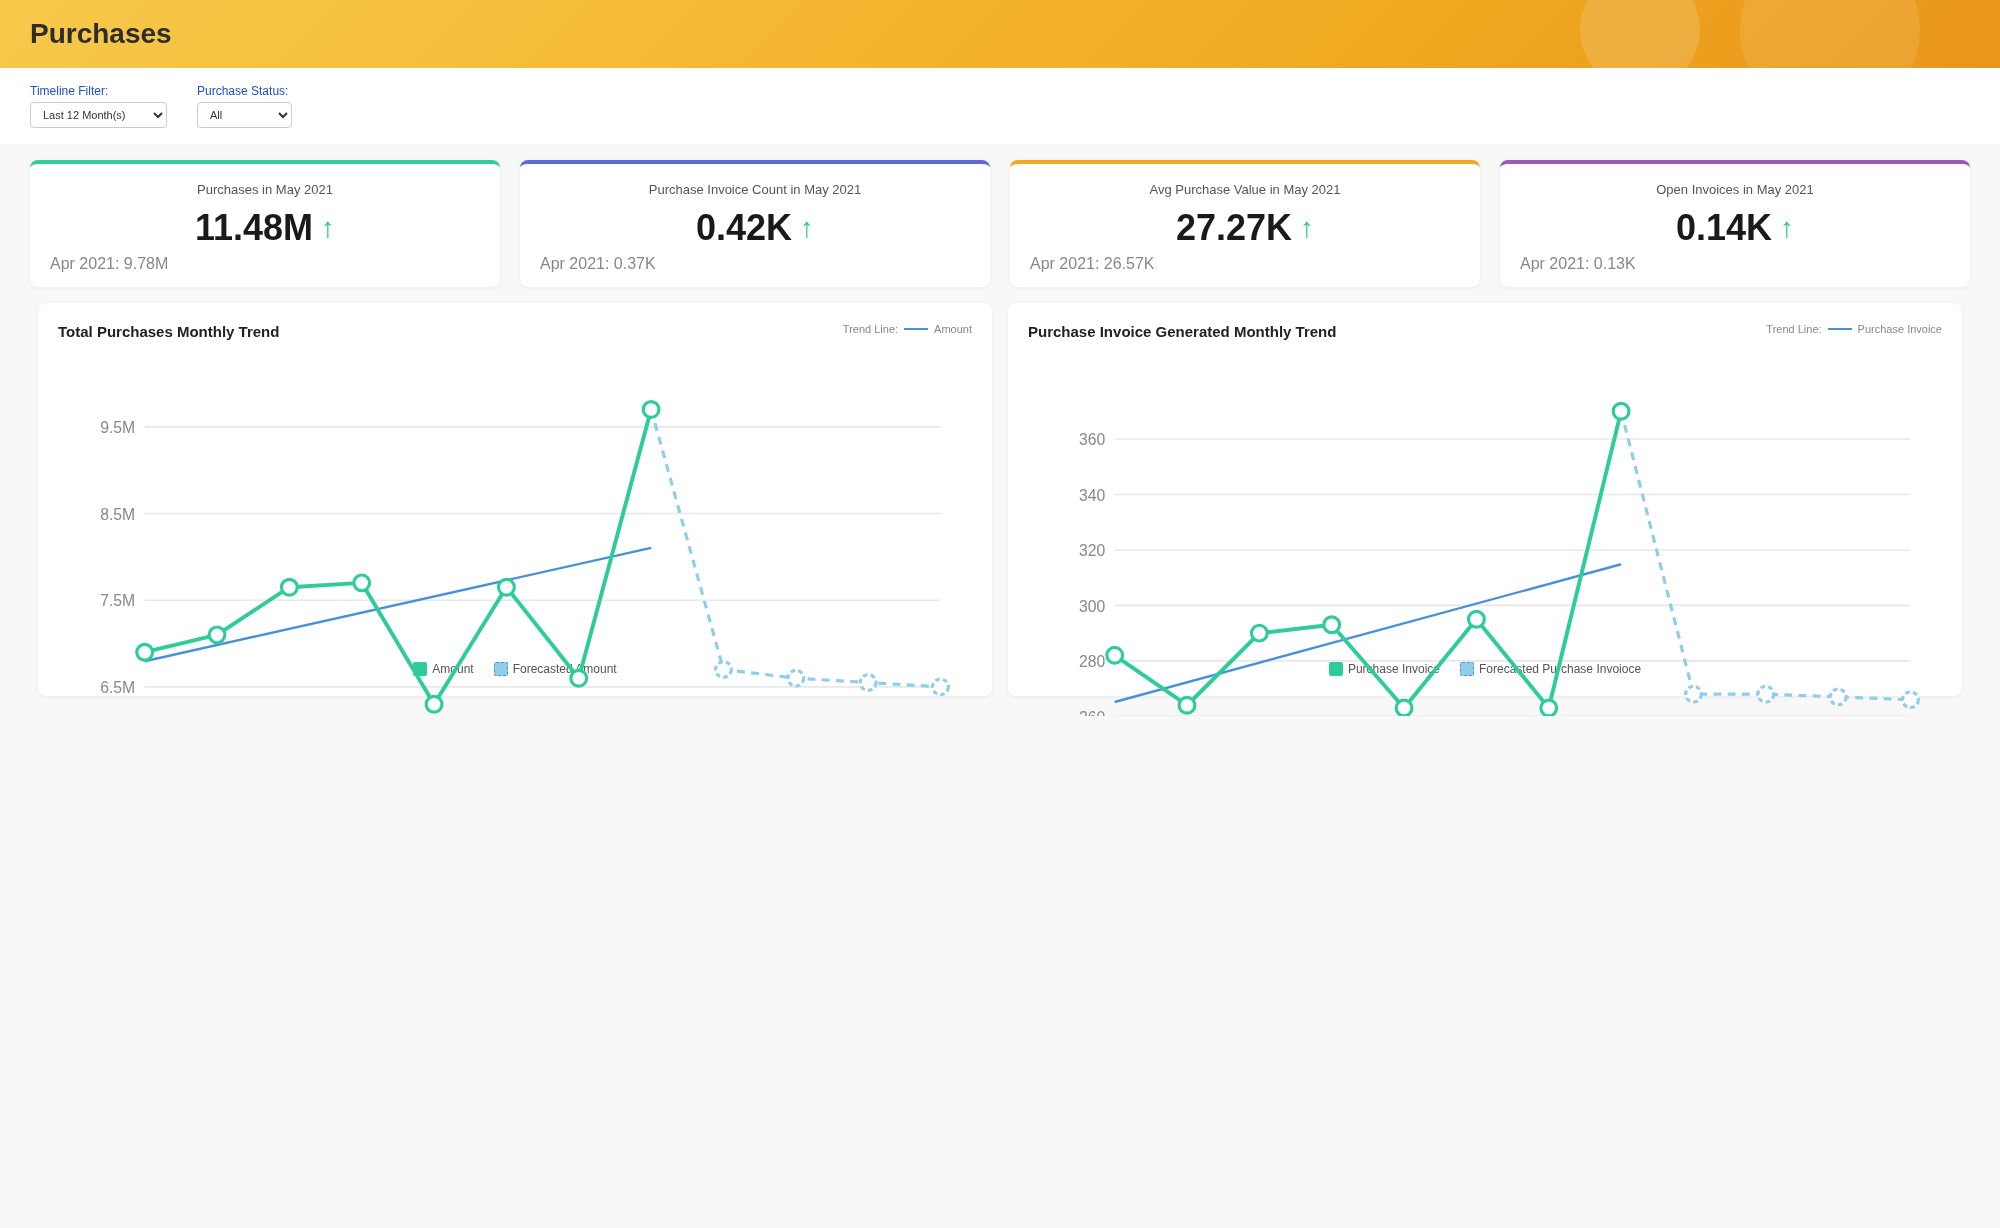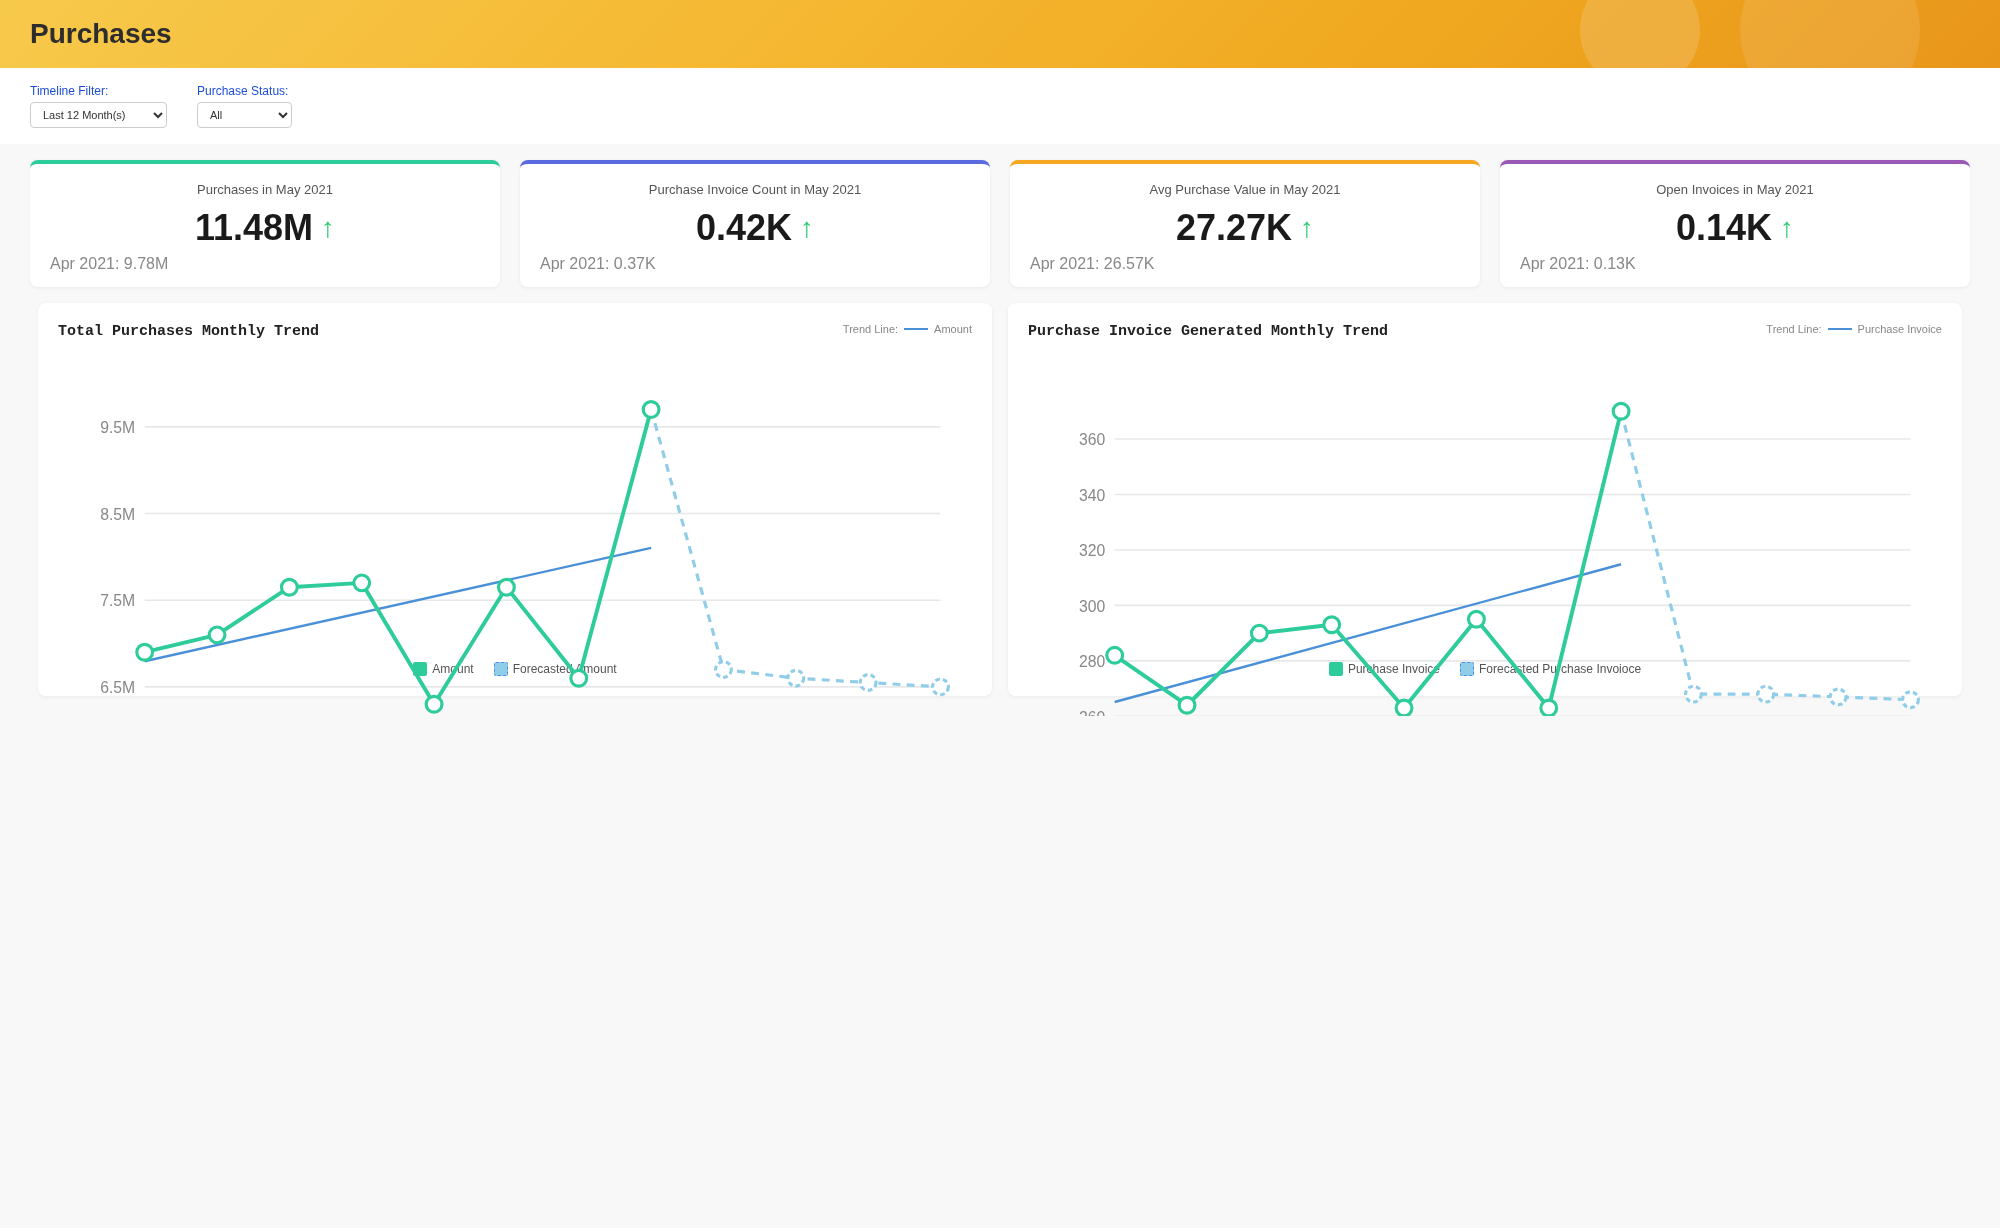--- a/index.html
+++ b/index.html
@@ -114,21 +114,20 @@
       border-radius: 8px;
       padding: 20px;
       box-shadow: 0 1px 4px rgba(0,0,0,0.06);
       margin: 0 8px;
     }
     .chart-title {
       font-size: 15px;
       font-weight: 600;
       color: #222;
       margin-bottom: 4px;
-      font-family: Liberation Mono, monospace;
     }
     .chart-top {
       display: flex;
       justify-content: space-between;
       align-items: flex-start;
     }
     .trend-line-legend {
       display: flex;
       align-items: center;
       gap: 6px;

